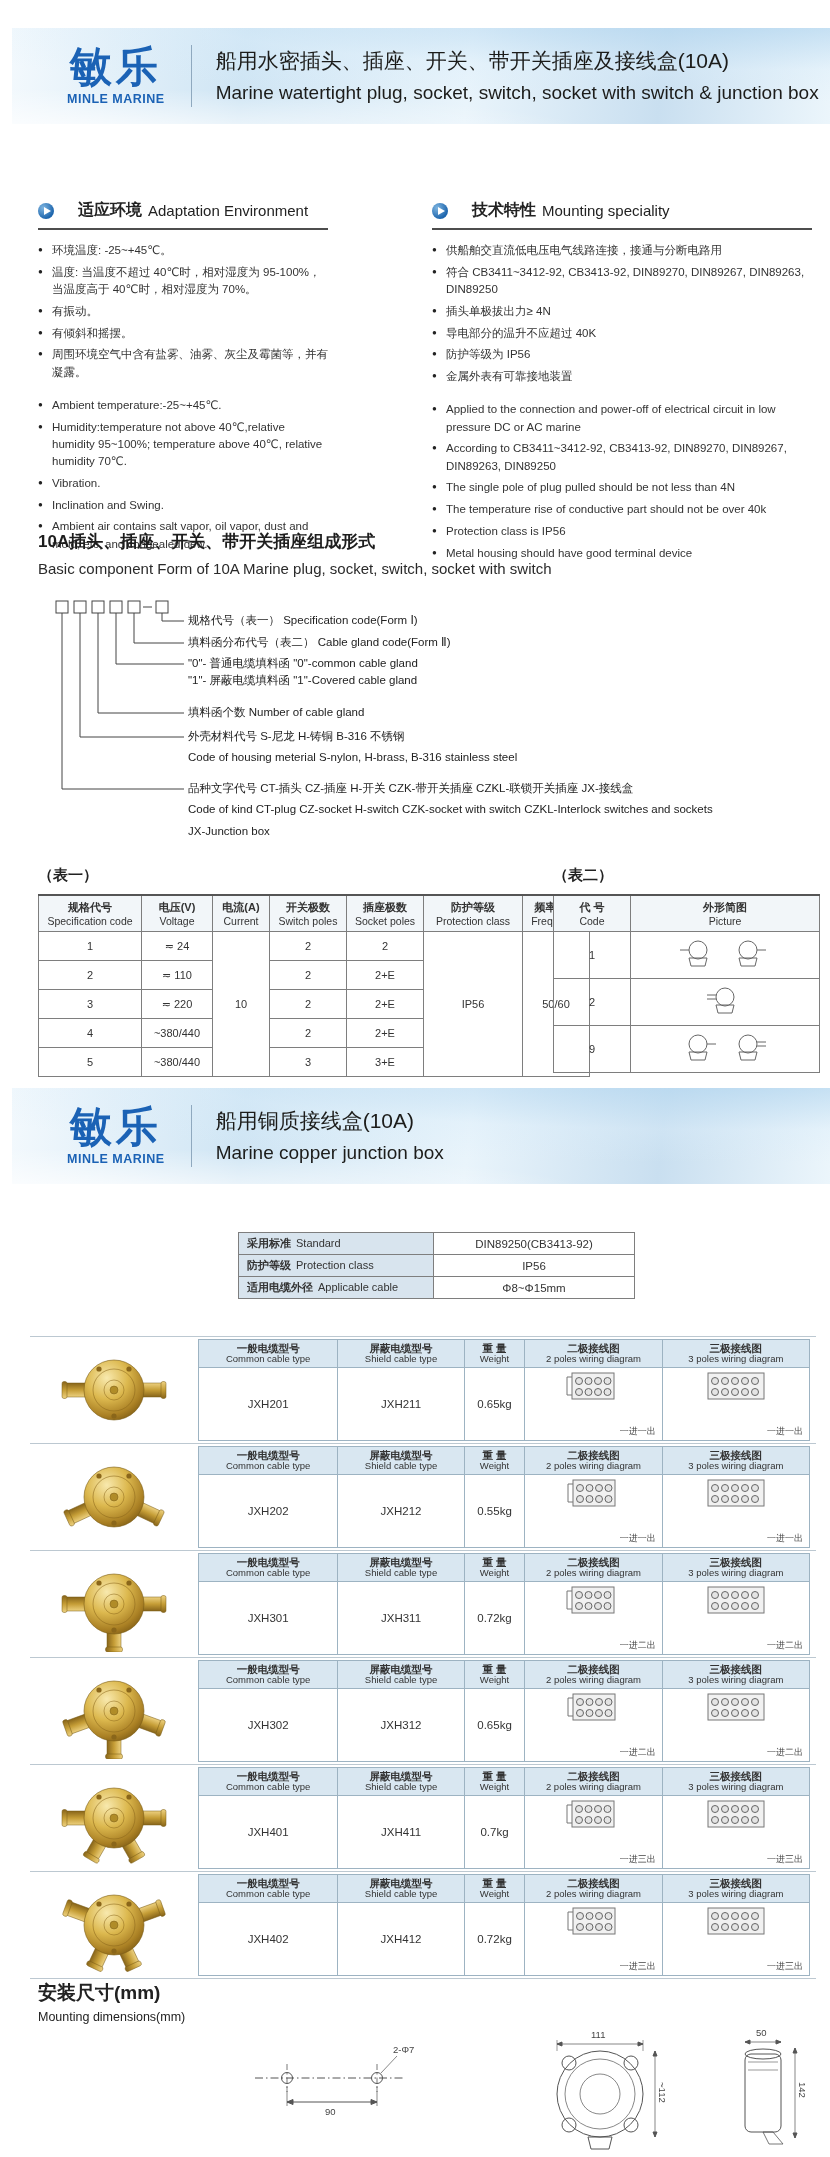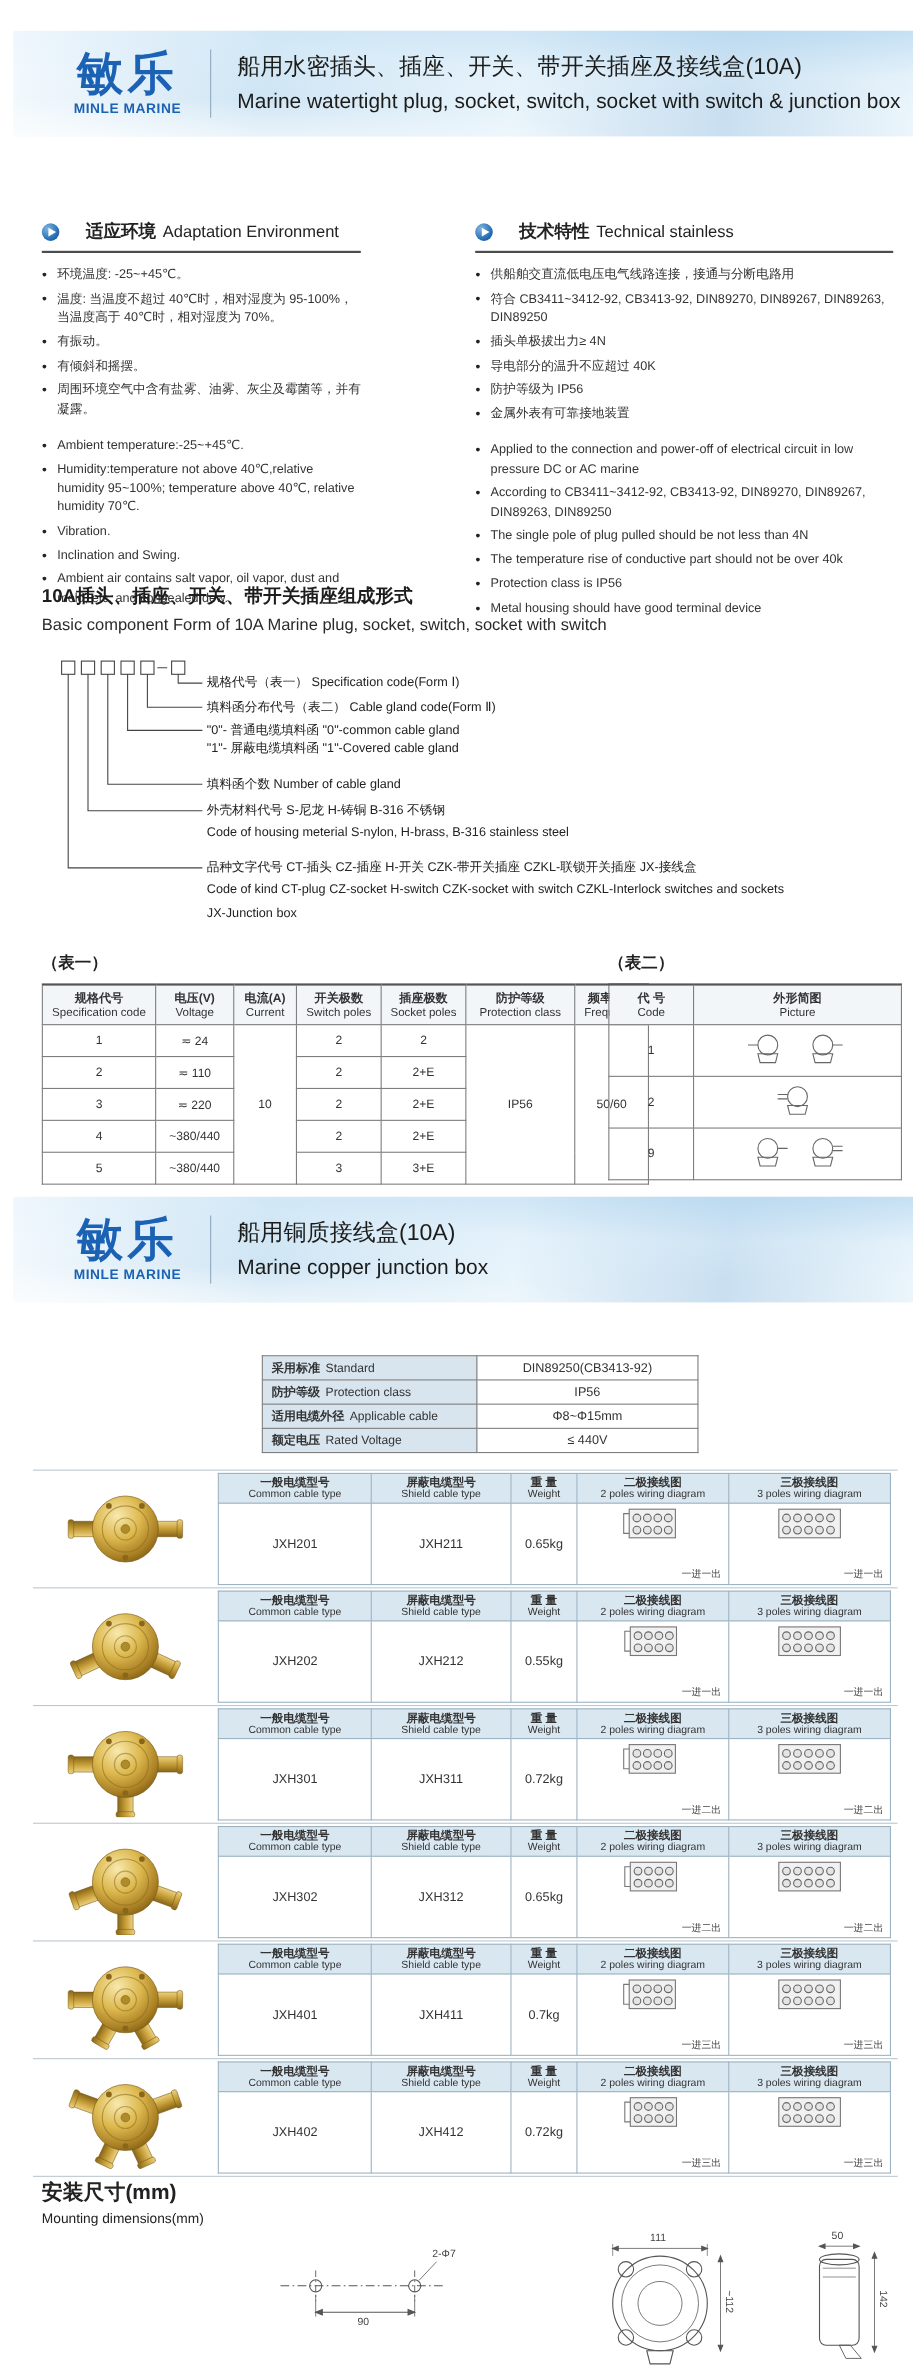--- a/index.html
+++ b/index.html
@@ -141,21 +141,21 @@
       <li>Vibration.</li>
       <li>Inclination and Swing.</li>
       <li>Ambient air contains salt vapor, oil vapor, dust and mold, etc, and congealed dew.</li>
     </ul>
   </section>
 
   <section class="col right">
     <div class="sec-head">
       <span class="play"></span>
       <span class="sec-cn">技术特性</span>
-      <span class="sec-en">Technical stainless</span>
+      <span class="sec-en">Mounting speciality</span>
     </div>
     <ul class="bullets cn">
       <li>供船舶交直流低电压电气线路连接，接通与分断电路用</li>
       <li>符合 CB3411~3412-92, CB3413-92, DIN89270, DIN89267, DIN89263, DIN89250</li>
       <li>插头单极拔出力≥ 4N</li>
       <li>导电部分的温升不应超过 40K</li>
       <li>防护等级为 IP56</li>
       <li>金属外表有可靠接地装置</li>
     </ul>
     <ul class="bullets en">
@@ -355,24 +355,20 @@
         <td>DIN89250(CB3413-92)</td>
       </tr>
       <tr>
         <th><span class="cn">防护等级</span><span>Protection class</span></th>
         <td>IP56</td>
       </tr>
       <tr>
         <th><span class="cn">适用电缆外径</span><span>Applicable cable</span></th>
         <td>Φ8~Φ15mm</td>
       </tr>
-      <tr>
-        <th><span class="cn">额定电压</span><span>Rated Voltage</span></th>
-        <td>≤ 440V</td>
-      </tr>
     </tbody>
       </table>
   </section>
 
   <div class="products">
 
     <div class="prow">
       <div class="photo">
         <svg width="150" height="96" viewBox="0 0 150 96">
           <g>

